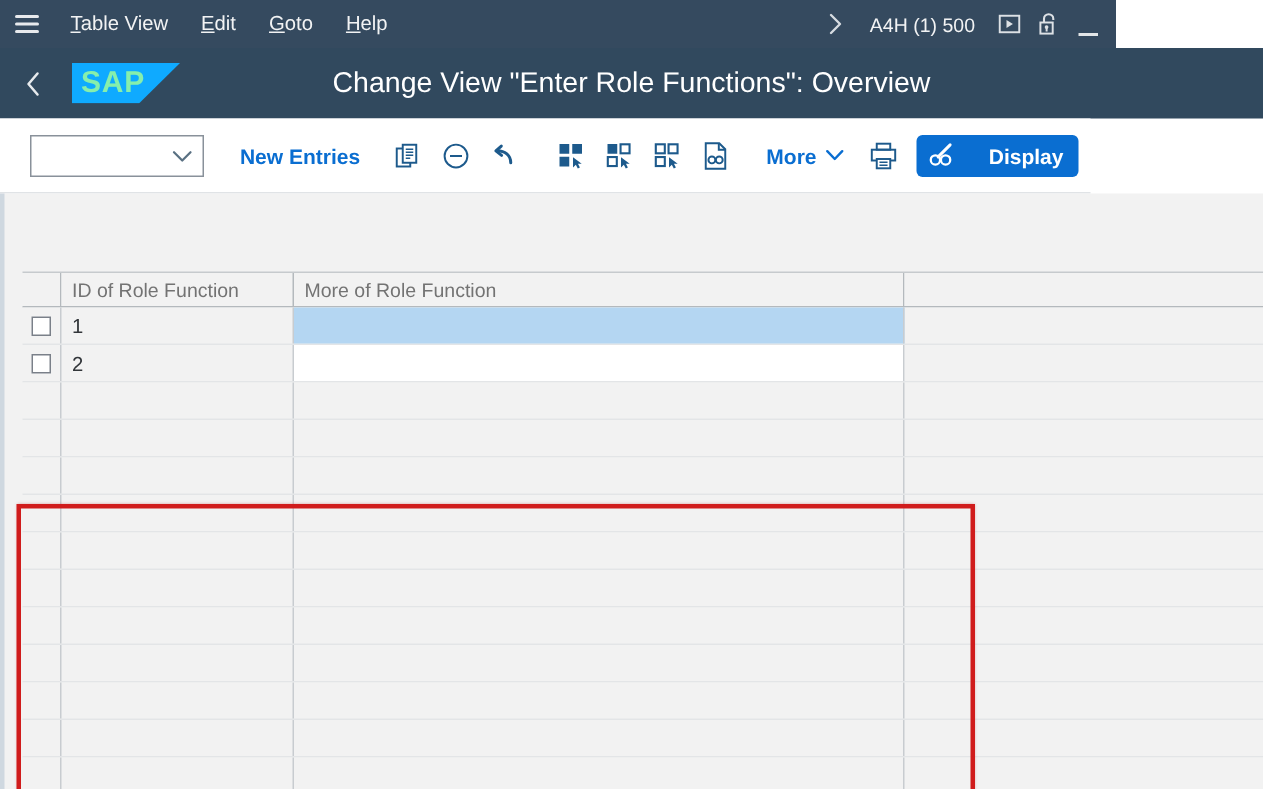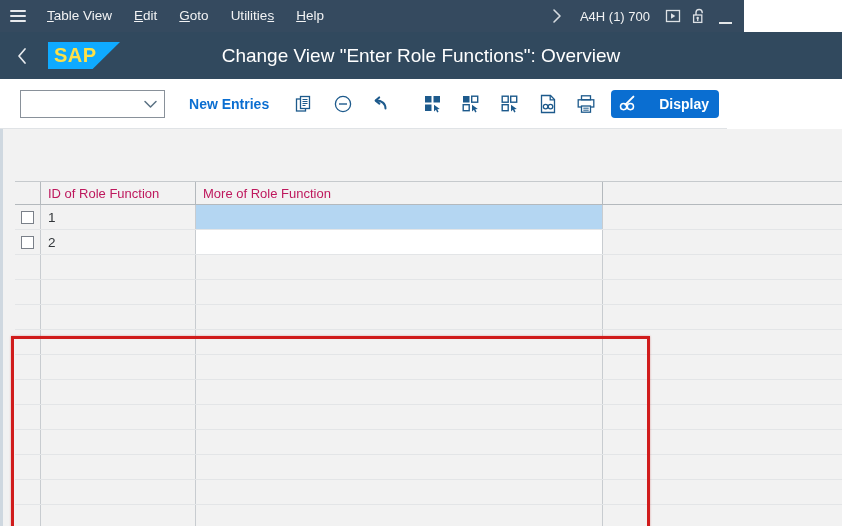--- a/index.html
+++ b/index.html
@@ -64,21 +64,21 @@
     width: 72px; height: 27px; position: relative; margin-left: 4px;
     cursor: default;
   }
   .sap-logo .bg {
     position: absolute; inset: 0;
     background: #0faaff;
     clip-path: polygon(0 0, 100% 0, 62% 100%, 0 100%);
   }
   .sap-logo .txt {
     position: absolute; left: 6px; top: 0; height: 27px; line-height: 27px;
-    font-size: 20px; font-weight: bold; color: #fde047; letter-spacing: 0.5px;
+    font-size: 20px; font-weight: bold; color: #86efac; letter-spacing: 0.5px;
     font-family: "Liberation Sans", sans-serif;
   }
   .page-title {
     position: absolute; left: 0; top: 32px; width: 842px; height: 47px;
     line-height: 47px; text-align: center;
     font-size: 19px; color: #ffffff; pointer-events: none;
   }
 
   
   .toolbar {
@@ -126,21 +126,21 @@
 
   
   .grid {
     position: absolute; left: 12px; top: 52px; width: 830px;
   }
   .grid-header {
     display: flex; height: 24px; align-items: stretch;
     background: #f2f2f2; border-top: 1px solid #c6cacd; border-bottom: 1px solid #b4b9bd;
   }
   .gh-cell {
-    font-size: 13px; color: #be185d; display: flex; align-items: center;
+    font-size: 13px; color: #737373; display: flex; align-items: center;
     padding-left: 7px; border-right: 1px solid #b4b9bd; background: #f2f2f2;
   }
   .gh-sel { width: 26px; padding-left: 0; }
   .gh-id  { width: 155px; }
   .gh-name{ width: 407px; }
   .gh-tail{ width: 242px; border-right: none; }
 
   .grid-body { position: relative; }
   .grow {
     display: flex; height: 25px; align-items: stretch;
@@ -196,35 +196,32 @@
     </div>
 
     <div class="menu-item">
       <span class="acc">T</span><span>able View</span>
     </div>
     <div class="menu-item">
       <span class="acc">E</span><span>dit</span>
     </div>
     <div class="menu-item">
       <span class="acc">G</span><span>oto</span>
-    </div>
-    <div class="menu-item">
-      <span>Utilitie</span><span class="acc">s</span>
     </div>
     <div class="menu-item">
       <span class="acc">H</span><span>elp</span>
     </div>
 
     <div class="menubar-right">
       <div class="chevron-right">
         <svg width="11" height="16" viewBox="0 0 11 16">
             <path d="M2 2 L8 8 L2 14" stroke="#d6dbe0" stroke-width="1.6" fill="none" stroke-linecap="round" stroke-linejoin="round"></path>
           </svg>
       </div>
-      <div class="sysid">A4H (1) 700</div>
+      <div class="sysid">A4H (1) 500</div>
       <div class="icon-btn-top">
         <svg width="16" height="16" viewBox="0 0 16 16">
           <rect x="1.5" y="2.5" width="13" height="11" fill="none" stroke="#dde1e5" stroke-width="1.3"></rect>
           <path d="M6 5.3 L10.3 8 L6 10.7 Z" fill="#dde1e5"></path>
         </svg>
       </div>
       <div class="icon-btn-top">
         <svg width="16" height="17" viewBox="0 0 16 17">
           <path d="M5 7 V4.6 A3.1 3.1 0 0 1 11.2 4.6 V5.3" fill="none" stroke="#dde1e5" stroke-width="1.4"></path>
           <rect x="2.6" y="7" width="8.2" height="7.4" fill="none" stroke="#dde1e5" stroke-width="1.3"></rect>
@@ -313,20 +310,26 @@
     <div class="tb-icon">
       <svg width="22" height="22" viewBox="0 0 22 22">
         <path d="M4.5 2.5 h9 l4 4 v13 h-13 Z" fill="none" stroke="#1d5a8c" stroke-width="1.3"></path>
         <path d="M13.2 2.6 v4.2 h4.1" fill="none" stroke="#1d5a8c" stroke-width="1.3"></path>
         <circle cx="8.6" cy="13.6" r="2.3" fill="none" stroke="#1d5a8c" stroke-width="1.3"></circle>
         <circle cx="13.5" cy="13.6" r="2.3" fill="none" stroke="#1d5a8c" stroke-width="1.3"></circle>
         <path d="M10.9 13.6 h0.3" stroke="#1d5a8c" stroke-width="1.2"></path>
       </svg>
     </div>
 
+    <div class="tb-more">
+      <span>More</span>
+      <svg width="13" height="9" viewBox="0 0 13 9">
+          <path d="M1.5 1.8 L6.5 7 L11.5 1.8" stroke="#0a6ed1" stroke-width="1.6" fill="none" stroke-linecap="round" stroke-linejoin="round"></path>
+        </svg>
+    </div>
 
     <div class="tb-spacer"></div>
 
     <div class="tb-icon">
       <svg width="22" height="22" viewBox="0 0 22 22">
         <rect x="6.5" y="2.8" width="9" height="4" fill="none" stroke="#1d5a8c" stroke-width="1.3"></rect>
         <rect x="3.2" y="6.8" width="15.6" height="7.2" fill="none" stroke="#1d5a8c" stroke-width="1.3"></rect>
         <rect x="6.5" y="13" width="9" height="6.2" fill="#fff" stroke="#1d5a8c" stroke-width="1.3"></rect>
         <path d="M8.3 15.2 h5.4 M8.3 17.2 h5.4" stroke="#1d5a8c" stroke-width="1"></path>
       </svg>

